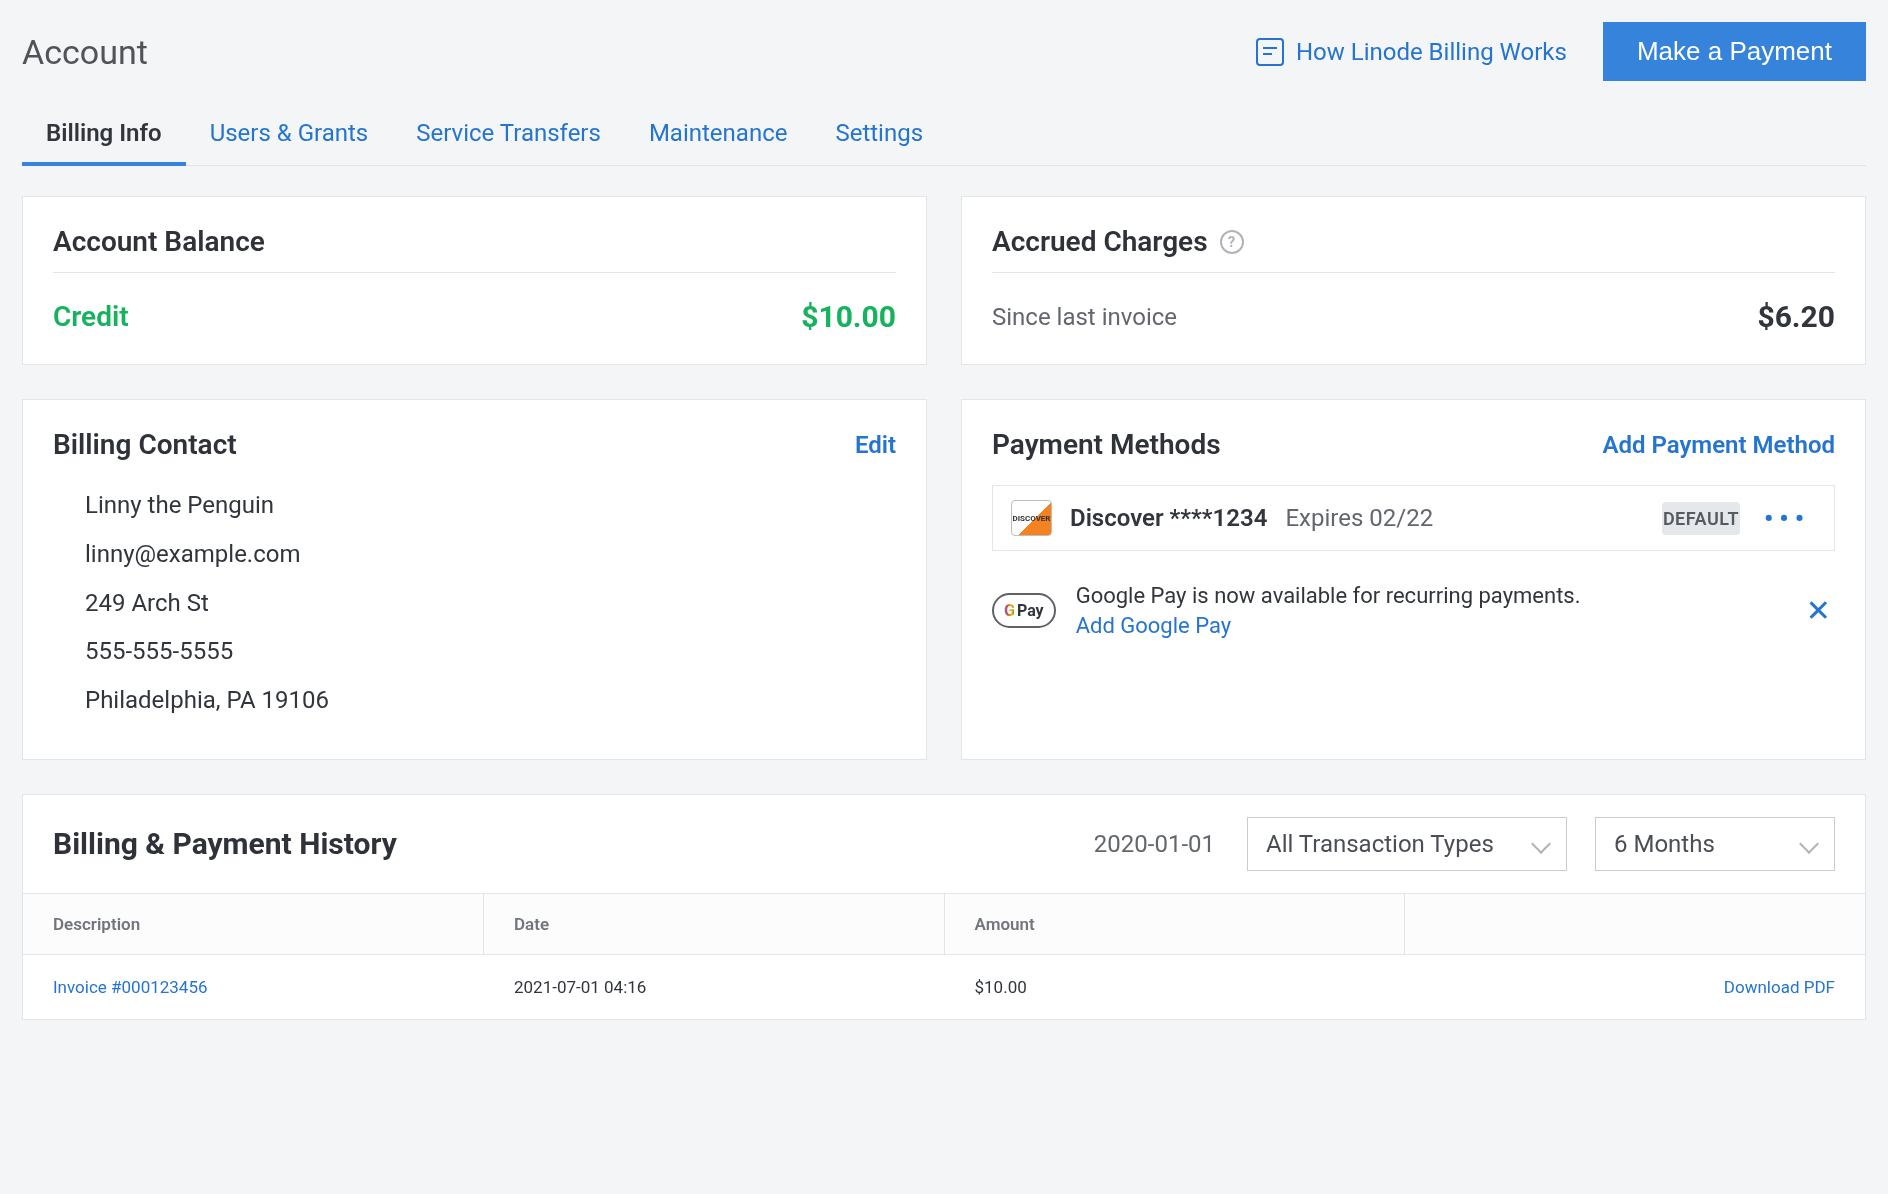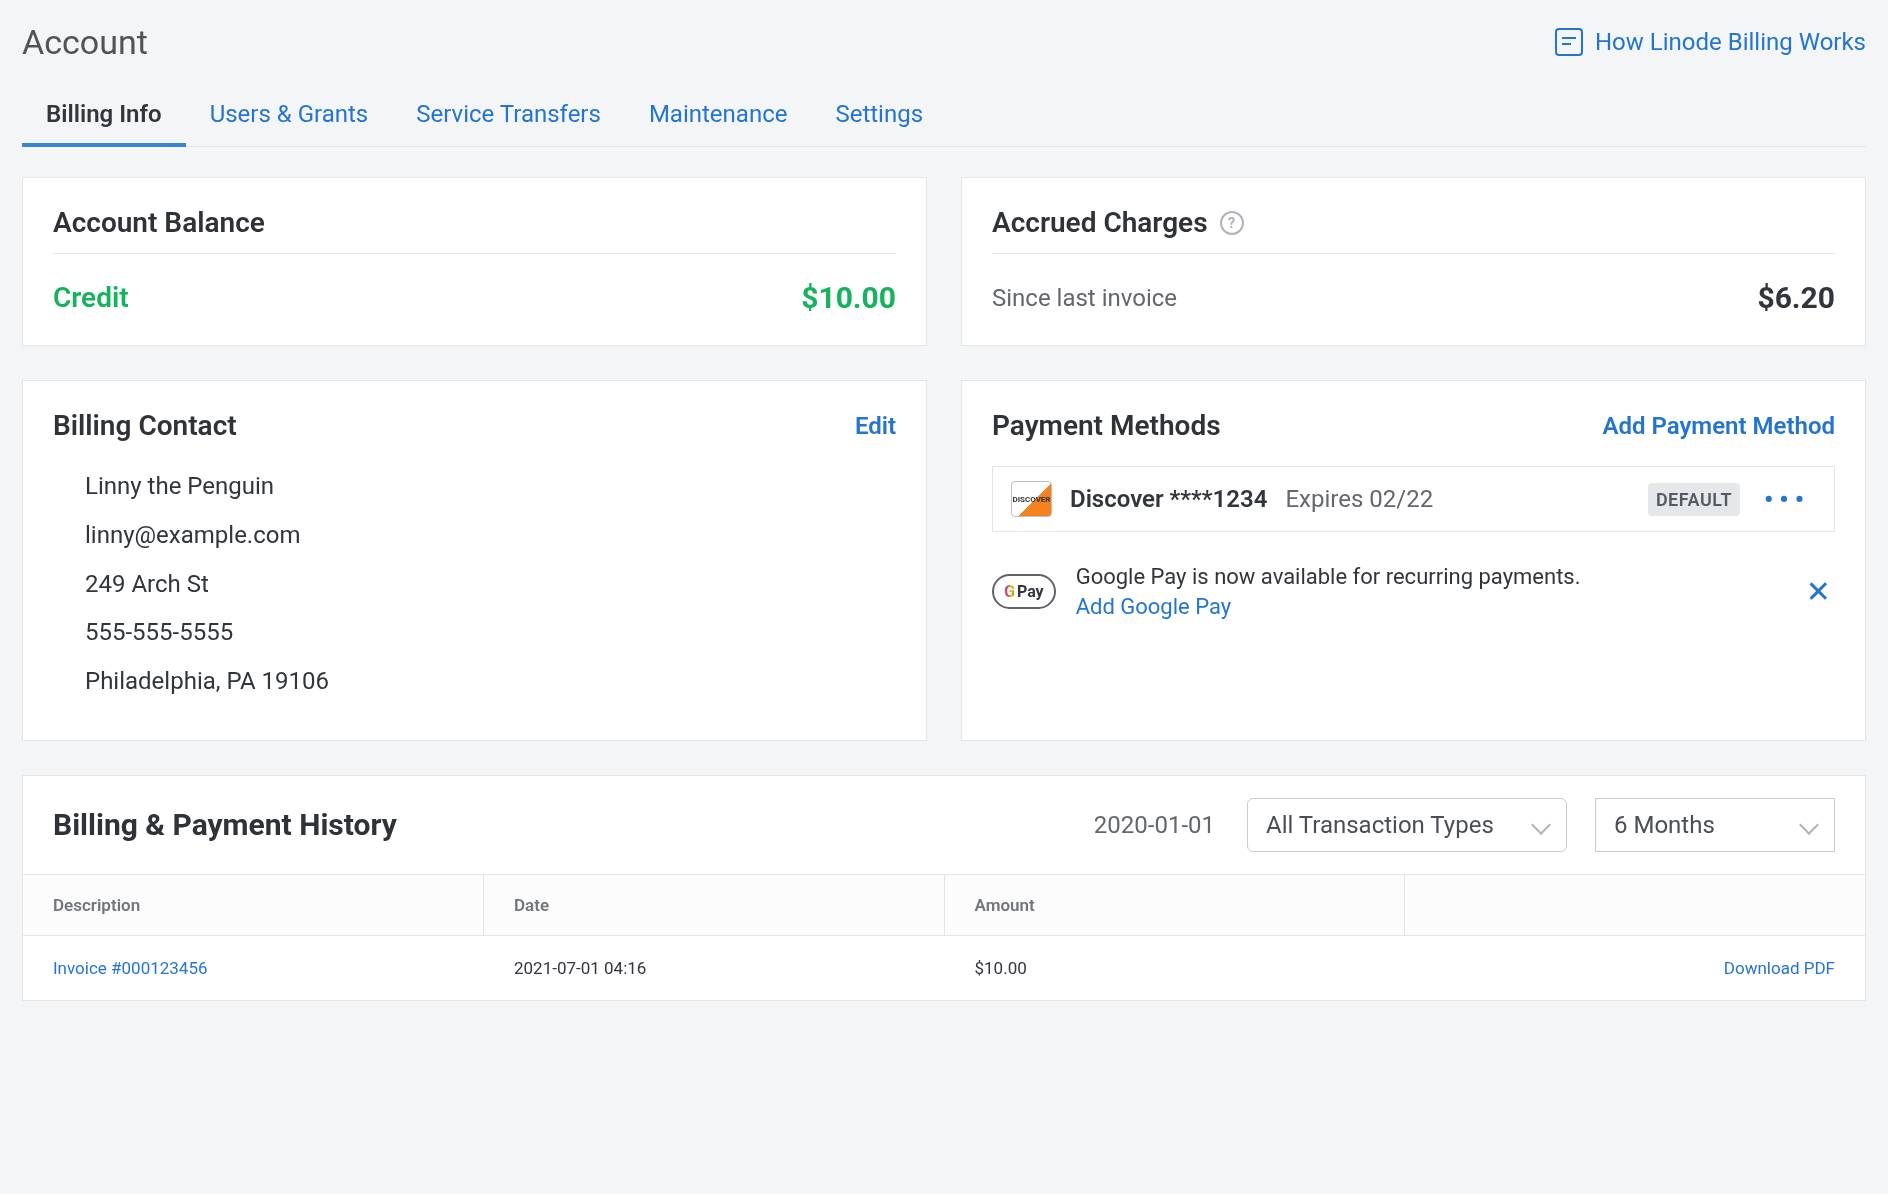--- a/index.html
+++ b/index.html
@@ -181,21 +181,21 @@
     display:flex;align-items:center;justify-content:center;
     font-size:8px;font-weight:700;color:#333;
   }
   .cc-name{font-weight:600;}
   .cc-exp{color:var(--muted);}
   .badge{
     background:var(--badge-bg);
     color:var(--badge-text);
     font-size:18px;
     font-weight:600;
-    padding:6px 8px;
+    padding:6px 1px;
     border-radius:4px;
     letter-spacing:.5px;
   }
   .spacer{flex:1;}
   .dots{
     color:var(--link);
     font-size:26px;
     letter-spacing:6px;
     cursor:pointer;
     padding:0 6px;
@@ -293,20 +293,21 @@
 </head>
 <body>
 
 <div class="top-bar">
   <div class="page-title">Account</div>
   <div class="top-actions">
     <a class="top-link">
       <span class="doc-icon"></span>
       <span>How Linode Billing Works</span>
     </a>
+    <button class="primary-btn">Make a Payment</button>
   </div>
 </div>
 
 <div class="tabs">
   <div class="tab active">Billing Info</div>
   <div class="tab">Users &amp; Grants</div>
   <div class="tab">Service Transfers</div>
   <div class="tab">Maintenance</div>
   <div class="tab">Settings</div>
 </div>
@@ -373,21 +374,21 @@
       <span class="spacer"></span>
       <span class="close-x">✕</span>
     </div>
   </div>
 </div>
 
 <div class="history">
   <div class="history-head">
     <h2>Billing &amp; Payment History</h2>
     <span class="hist-date">2020-01-01</span>
-    <div class="sel" style="min-width:320px;border-radius:6px;">
+    <div class="sel" style="min-width:320px;">
       <span>All Transaction Types</span>
       <span class="chev"></span>
     </div>
     <div class="sel">
       <span>6 Months</span>
       <span class="chev"></span>
     </div>
   </div>
   <table class="hist">
     <thead>

